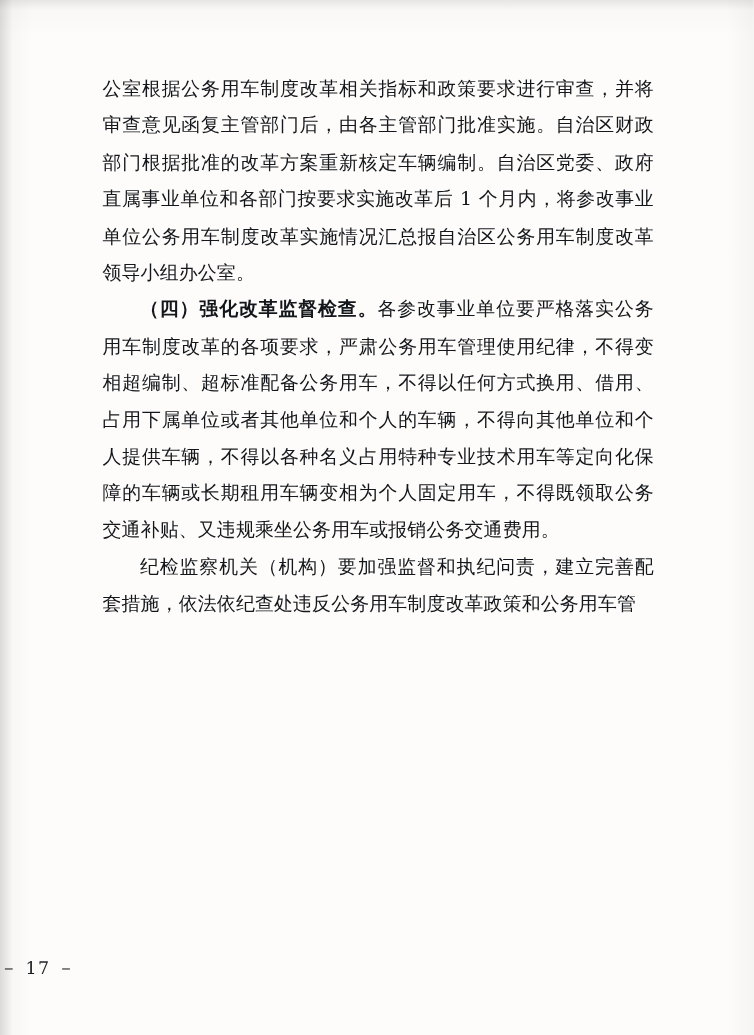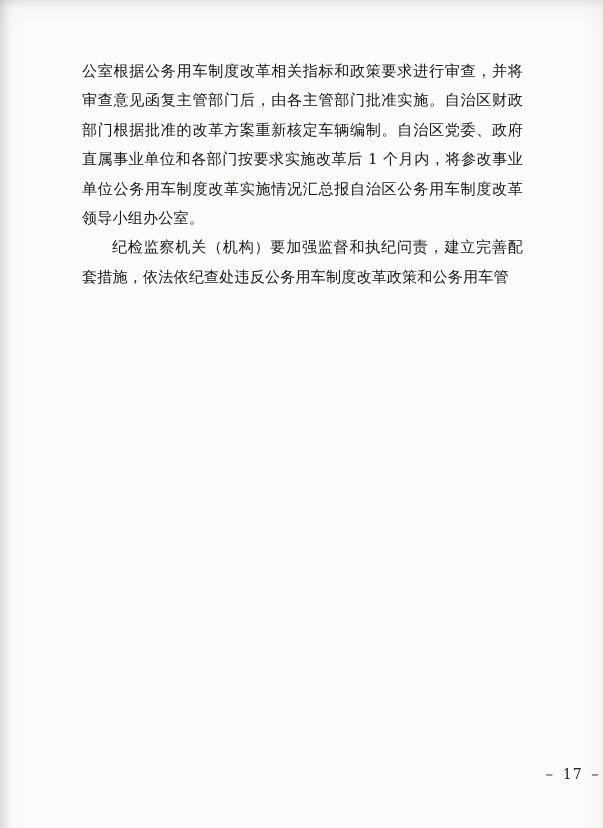--- a/index.html
+++ b/index.html
@@ -55,21 +55,21 @@
     text-indent: 30px;
   }
   .lead {
     font-weight: bold;
   }
   .page-number {
     position: absolute;
     left: 0;
     right: 0;
     bottom: 44px;
-    text-align: right;
+    text-align: left;
     font-family: "DejaVu Serif", serif;
     font-size: 14px;
     color: #1a1d21;
     letter-spacing: 1px;
     margin-top: 41px;
   }
   .pn-inner {
     display: inline-block;
   }
   .edge-shadow-left {
@@ -94,20 +94,23 @@
   <div class="edge-shadow-left"></div>
   <div class="edge-shadow-top"></div>
 
   <div class="body-col">
 
     <p class="para">
       <span>公室根据公务用车制度改革相关指标和政策要求进行审查，并将审查意见函复主管部门后，由各主管部门批准实施。自治区财政部门根据批准的改革方案重新核定车辆编制。自治区党委、政府直属事业单位和各部门按要求实施改革后 1 个月内，将参改事业单位公务用车制度改革实施情况汇总报自治区公务用车制度改革领导小组办公室。</span>
     </p>
 
 
+    <p class="para indent">
+      <span class="lead">（四）强化改革监督检查。</span><span>各参改事业单位要严格落实公务用车制度改革的各项要求，严肃公务用车管理使用纪律，不得变相超编制、超标准配备公务用车，不得以任何方式换用、借用、占用下属单位或者其他单位和个人的车辆，不得向其他单位和个人提供车辆，不得以各种名义占用特种专业技术用车等定向化保障的车辆或长期租用车辆变相为个人固定用车，不得既领取公务交通补贴、又违规乘坐公务用车或报销公务交通费用。</span>
+    </p>
 
     <p class="para indent">
       <span>纪检监察机关（机构）要加强监督和执纪问责，建立完善配套措施，依法依纪查处违反公务用车制度改革政策和公务用车管</span>
     </p>
 
   </div>
 
   <div class="page-number">
     <span class="pn-inner">－ 17 －</span>
   </div>

